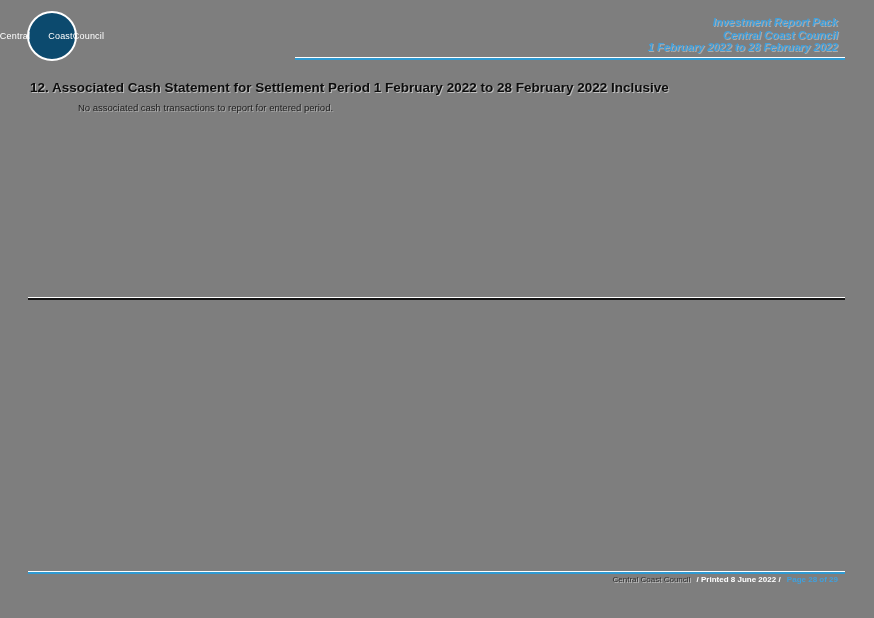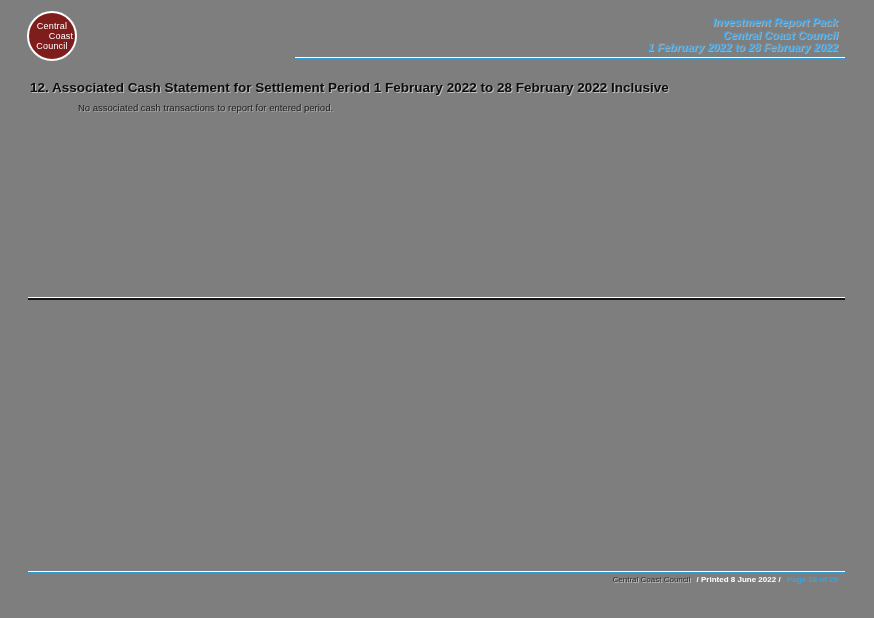--- a/index.html
+++ b/index.html
@@ -16,25 +16,24 @@
     overflow: hidden;
   }
 
   
   .logo {
     position: absolute;
     left: 27px;
     top: 11px;
     width: 46px;
     height: 46px;
-    background: #7f1d1d;
+    background: #0c4a6e;
     border: 2px solid #ffffff;
     border-radius: 50%;
     display: flex;
-    flex-direction: column;
     align-items: center;
     justify-content: center;
   }
   .logo span {
     color: #ffffff;
     font-size: 9px;
     line-height: 10px;
     letter-spacing: 0.2px;
   }
   .logo span:nth-child(2) { margin-left: 18px; }

